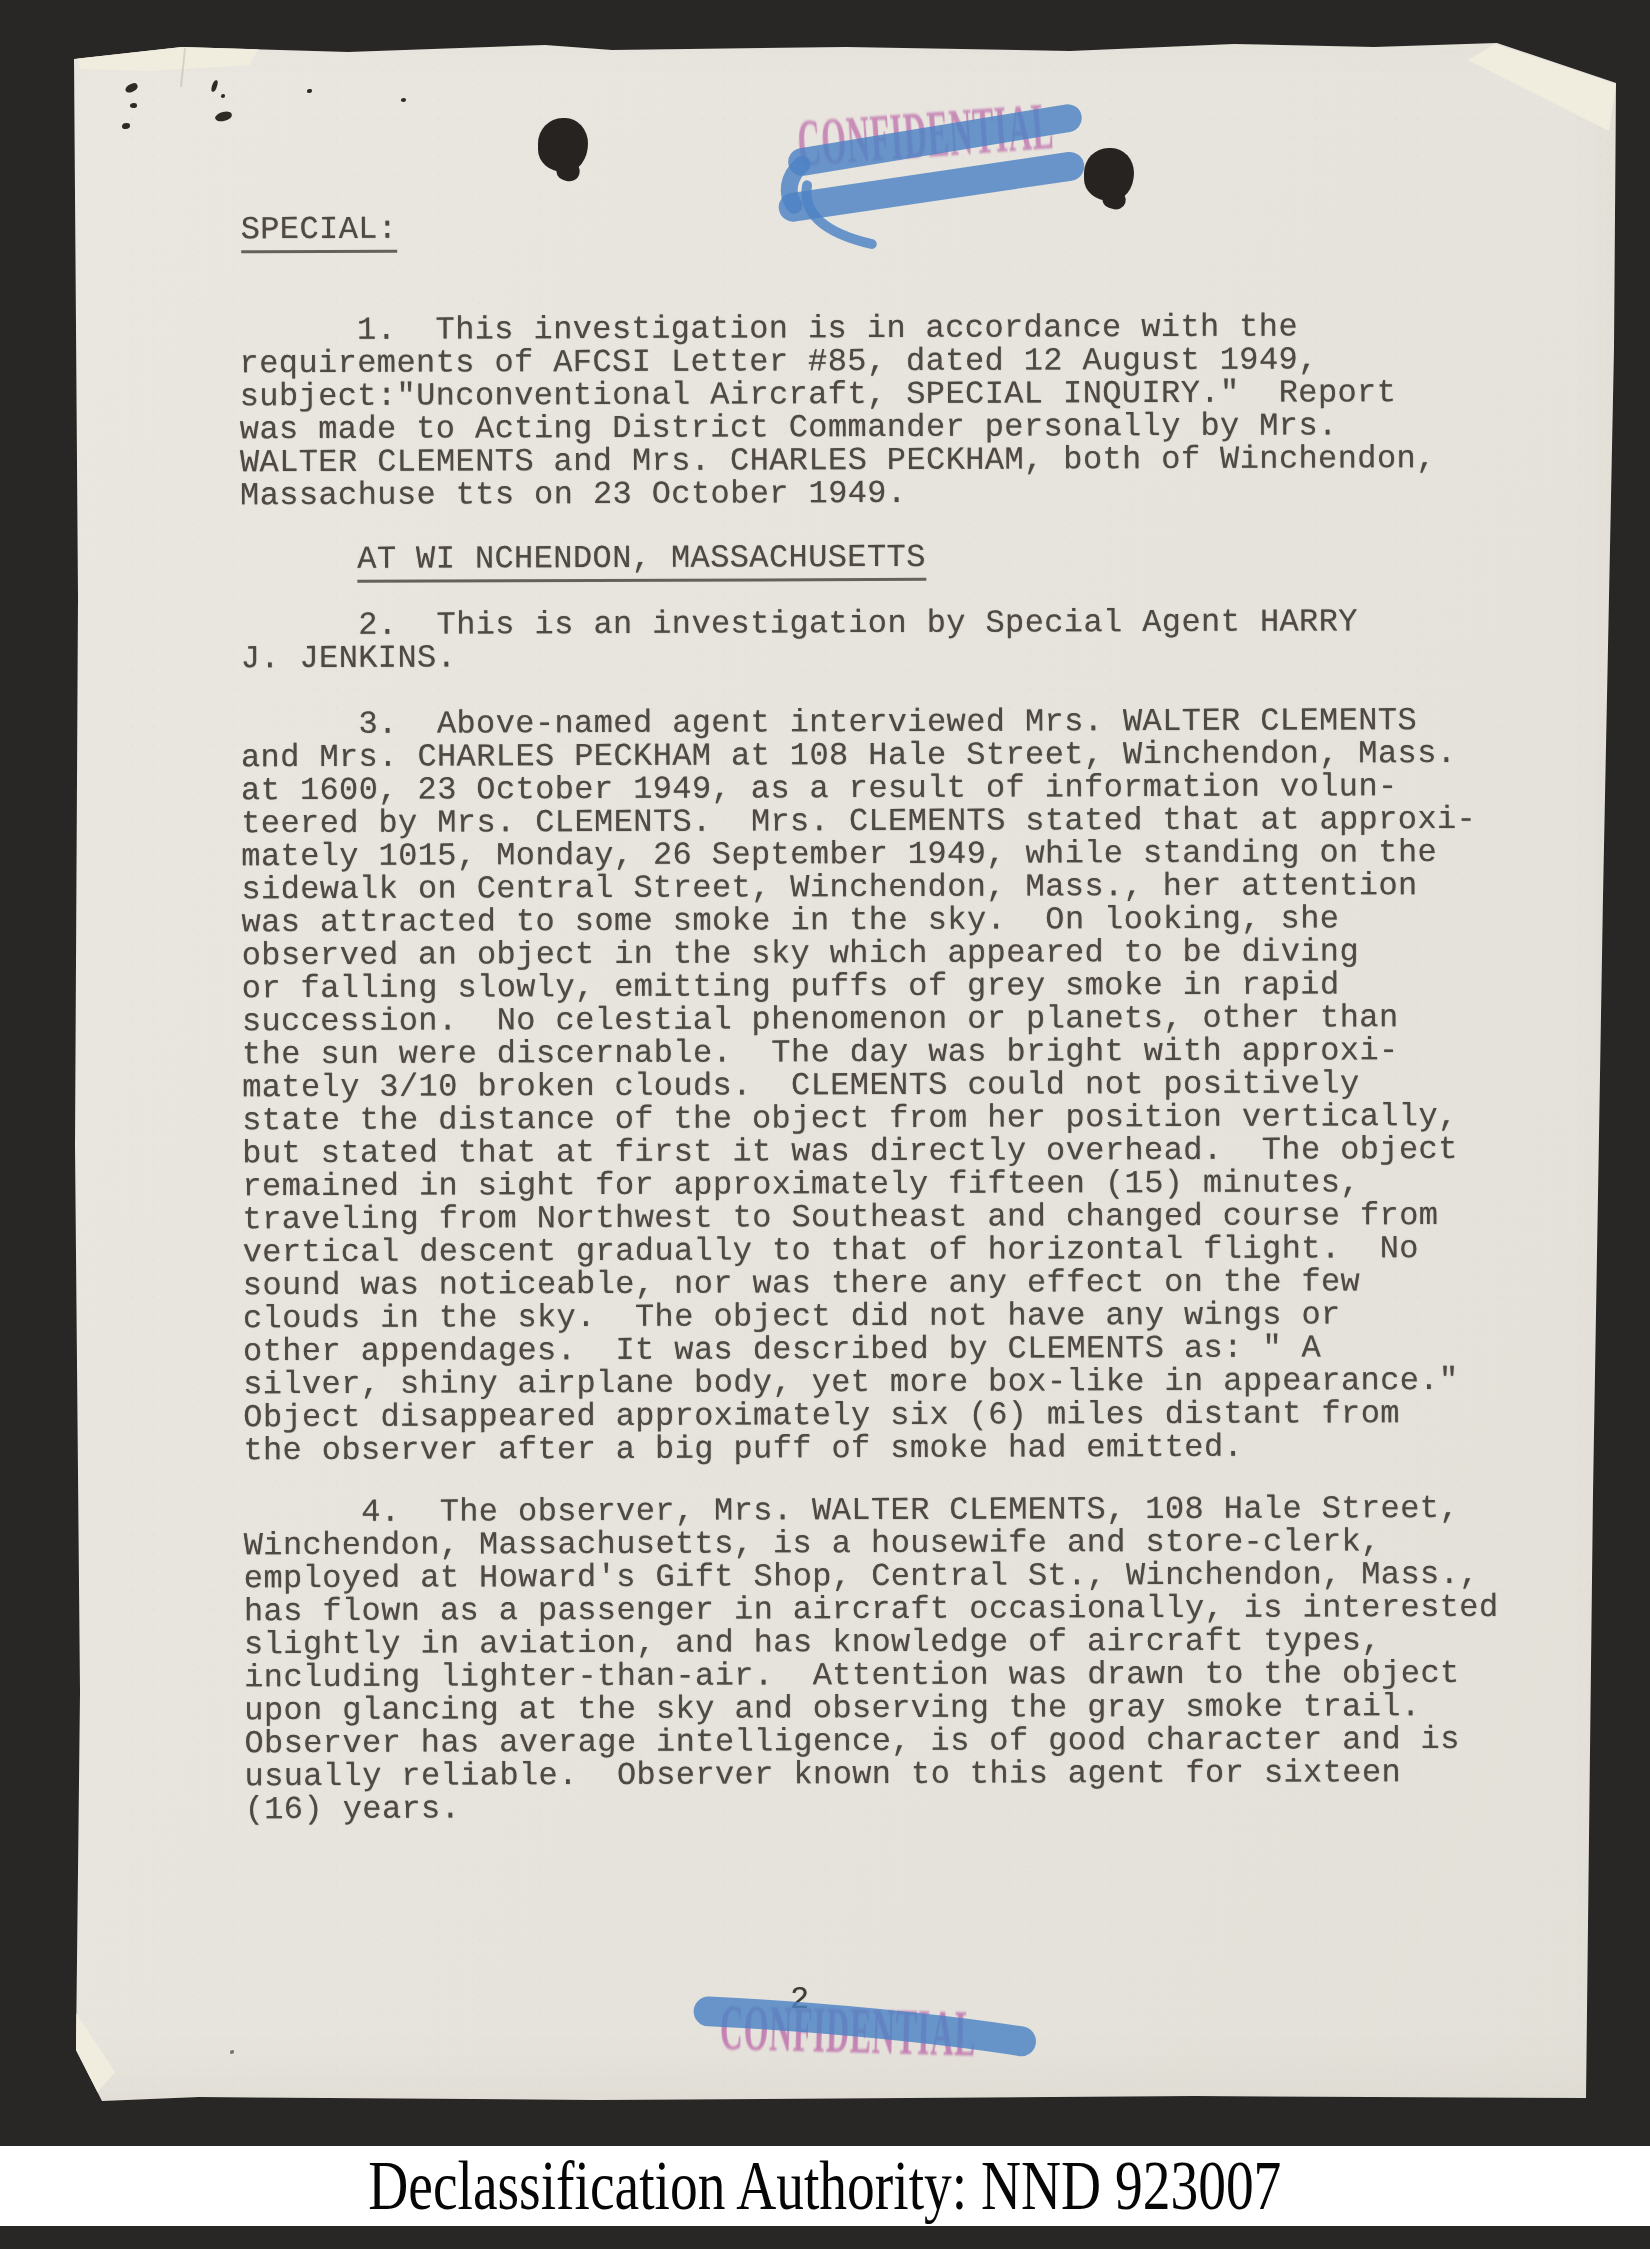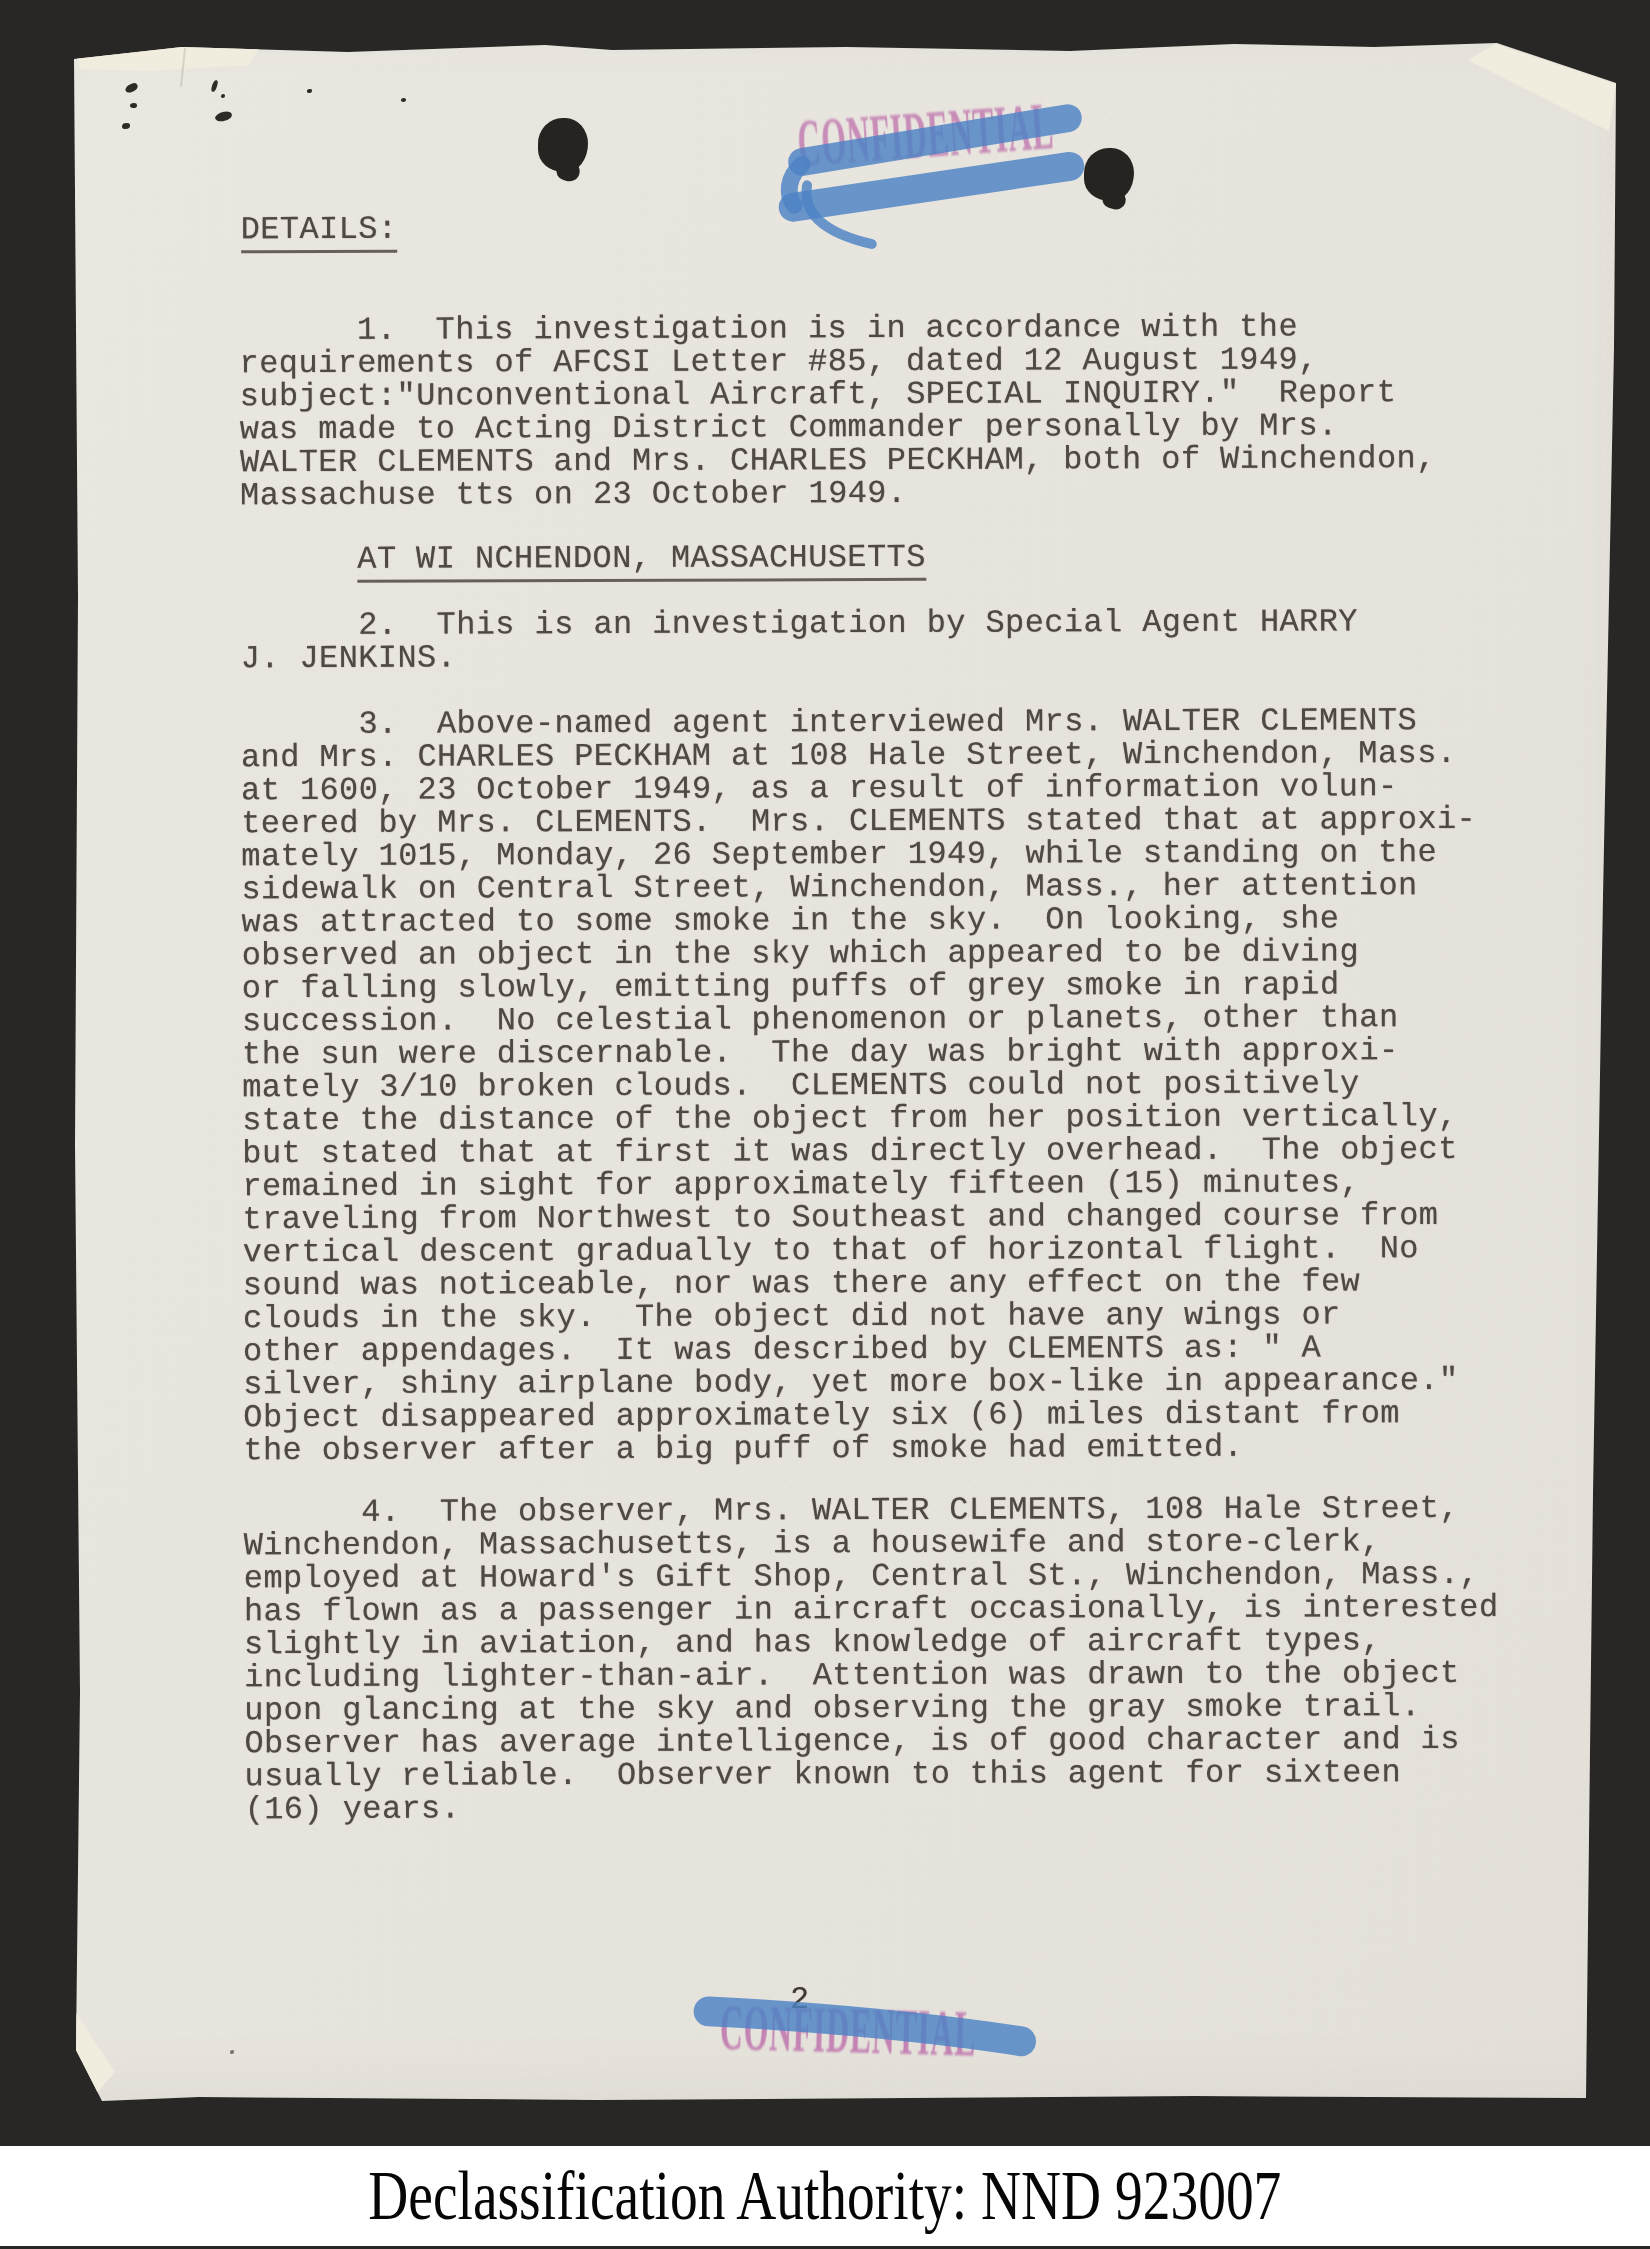--- a/index.html
+++ b/index.html
@@ -73,21 +73,21 @@
   .stamp-bottom{left:721px;top:1990px;transform:rotate(1.5deg) scale(.74,1.5);opacity:.85;}
   .page-number{
     position:absolute;left:790px;top:1981px;
     color:#3f3a33;font-size:32px;letter-spacing:0.4px;
     text-shadow:0 0 1px rgba(70,64,58,.4);
   }
   .crayon{position:absolute;left:0;top:0;pointer-events:none;}
   .crayon path{stroke:var(--crayon-blue);stroke-opacity:.82;fill:none;stroke-linecap:round;}
   
   .banner{
-    position:absolute;left:0;top:2146px;width:1650px;height:100px;
+    position:absolute;left:0;top:2146px;width:1650px;height:80px;
     background:#ffffff;display:flex;align-items:center;justify-content:center;
   }
   .banner-text{
     font-family:"Liberation Serif", serif;color:#060606;
     font-size:63px;transform:scale(.88,1.1);white-space:nowrap;
   }
 </style>
 </head>
 <body>
 
@@ -108,21 +108,21 @@
   <div class="speck" style="left:230px;top:2050px;width:4px;height:3.5px;opacity:.6"></div>
 
   <div class="hole hole-left"></div>
   <div class="hole hole-right"></div>
 
   <span class="stamp-text stamp-top">CONFIDENTIAL</span>
   <span class="stamp-text stamp-bottom">CONFIDENTIAL</span>
   <span class="page-number">2</span>
 
   <div class="doc-text" id="doc-text">
-      <div class="block" style="top: 211px; left: 1.5px;"><span class="heading-text">DETAILS:</span></div>
+      <div class="block" style="top: 211px; left: 1.5px;"><span class="heading-text">SPECIAL:</span></div>
       <div class="block" style="top: 312px; left: 0px;"><div>      1.  This investigation is in accordance with the</div><div>requirements of AFCSI Letter #85, dated 12 August 1949,</div><div>subject:"Unconventional Aircraft, SPECIAL INQUIRY."  Report</div><div>was made to Acting District Commander personally by Mrs.</div><div>WALTER CLEMENTS and Mrs. CHARLES PECKHAM, both of Winchendon,</div><div>Massachuse tts on 23 October 1949.</div></div>
       <div class="block" style="top: 541px; left: 117px;"><span class="heading-text">AT WI NCHENDON, MASSACHUSETTS</span></div>
       <div class="block" style="top: 607px; left: 0px;"><div>      2.  This is an investigation by Special Agent HARRY</div><div>J. JENKINS.</div></div>
       <div class="block" style="top: 706px; left: 0px;"><div>      3.  Above-named agent interviewed Mrs. WALTER CLEMENTS</div><div>and Mrs. CHARLES PECKHAM at 108 Hale Street, Winchendon, Mass.</div><div>at 1600, 23 October 1949, as a result of information volun-</div><div>teered by Mrs. CLEMENTS.  Mrs. CLEMENTS stated that at approxi-</div><div>mately 1015, Monday, 26 September 1949, while standing on the</div><div>sidewalk on Central Street, Winchendon, Mass., her attention</div><div>was attracted to some smoke in the sky.  On looking, she</div><div>observed an object in the sky which appeared to be diving</div><div>or falling slowly, emitting puffs of grey smoke in rapid</div><div>succession.  No celestial phenomenon or planets, other than</div><div>the sun were discernable.  The day was bright with approxi-</div><div>mately 3/10 broken clouds.  CLEMENTS could not positively</div><div>state the distance of the object from her position vertically,</div><div>but stated that at first it was directly overhead.  The object</div><div>remained in sight for approximately fifteen (15) minutes,</div><div>traveling from Northwest to Southeast and changed course from</div><div>vertical descent gradually to that of horizontal flight.  No</div><div>sound was noticeable, nor was there any effect on the few</div><div>clouds in the sky.  The object did not have any wings or</div><div>other appendages.  It was described by CLEMENTS as: " A</div><div>silver, shiny airplane body, yet more box-like in appearance."</div><div>Object disappeared approximately six (6) miles distant from</div><div>the observer after a big puff of smoke had emitted.</div></div>
       <div class="block" style="top: 1494px; left: 0px;"><div>      4.  The observer, Mrs. WALTER CLEMENTS, 108 Hale Street,</div><div>Winchendon, Massachusetts, is a housewife and store-clerk,</div><div>employed at Howard's Gift Shop, Central St., Winchendon, Mass.,</div><div>has flown as a passenger in aircraft occasionally, is interested</div><div>slightly in aviation, and has knowledge of aircraft types,</div><div>including lighter-than-air.  Attention was drawn to the object</div><div>upon glancing at the sky and observing the gray smoke trail.</div><div>Observer has average intelligence, is of good character and is</div><div>usually reliable.  Observer known to this agent for sixteen</div><div>(16) years.</div></div>
     </div>
 </div>
 
 <svg class="crayon" width="1650" height="2250" viewBox="0 0 3316 4521">
   <g filter="url(#soft)">

